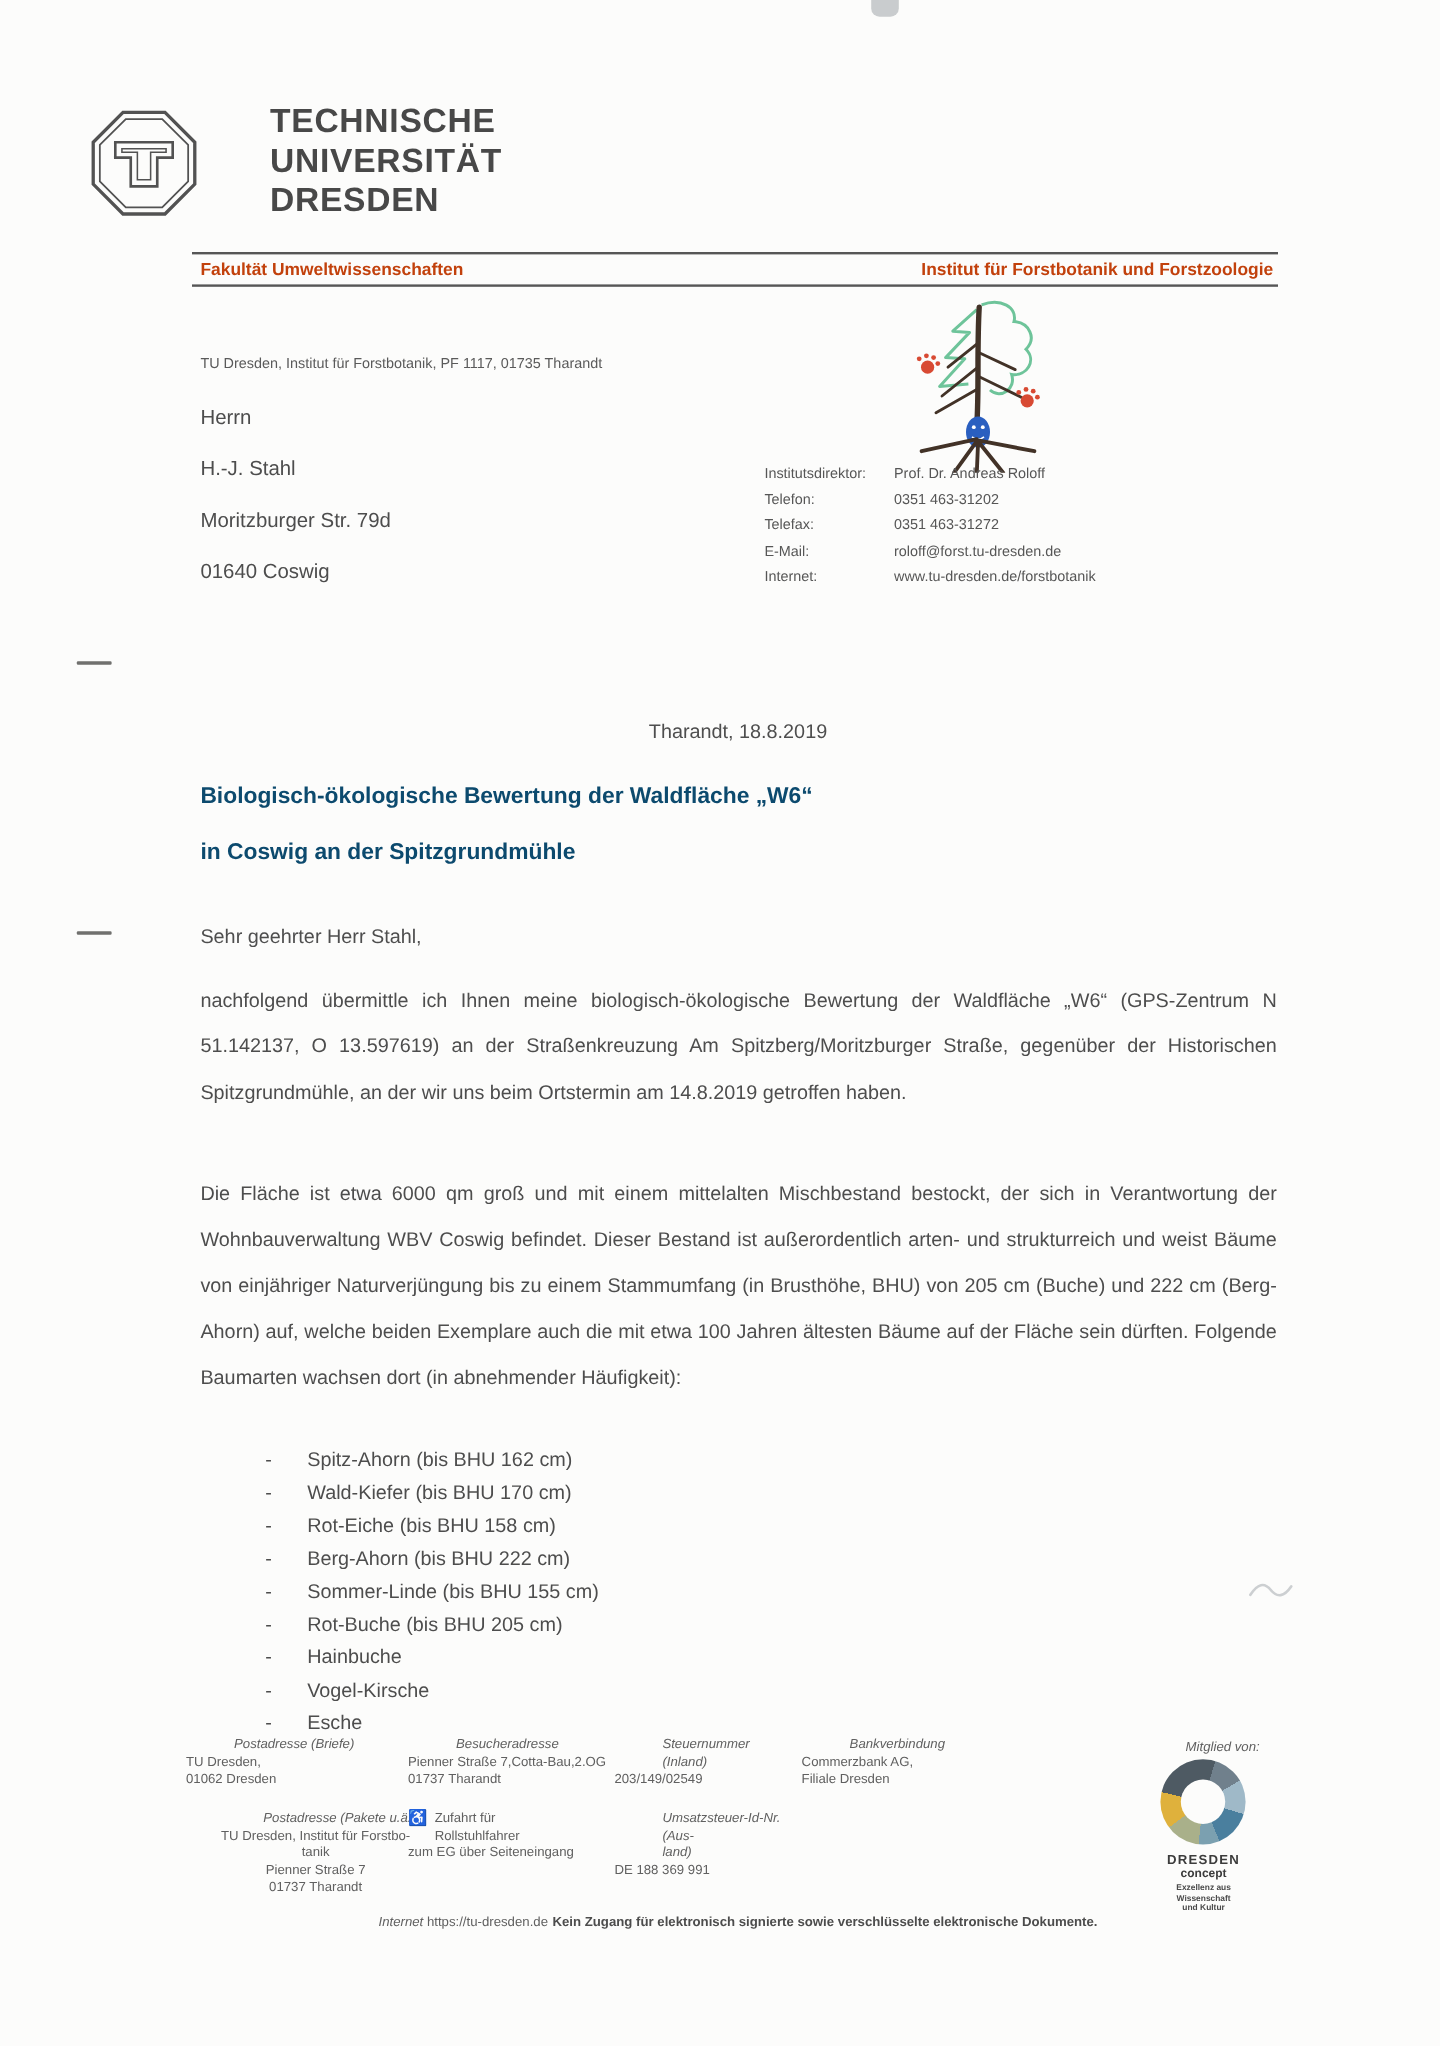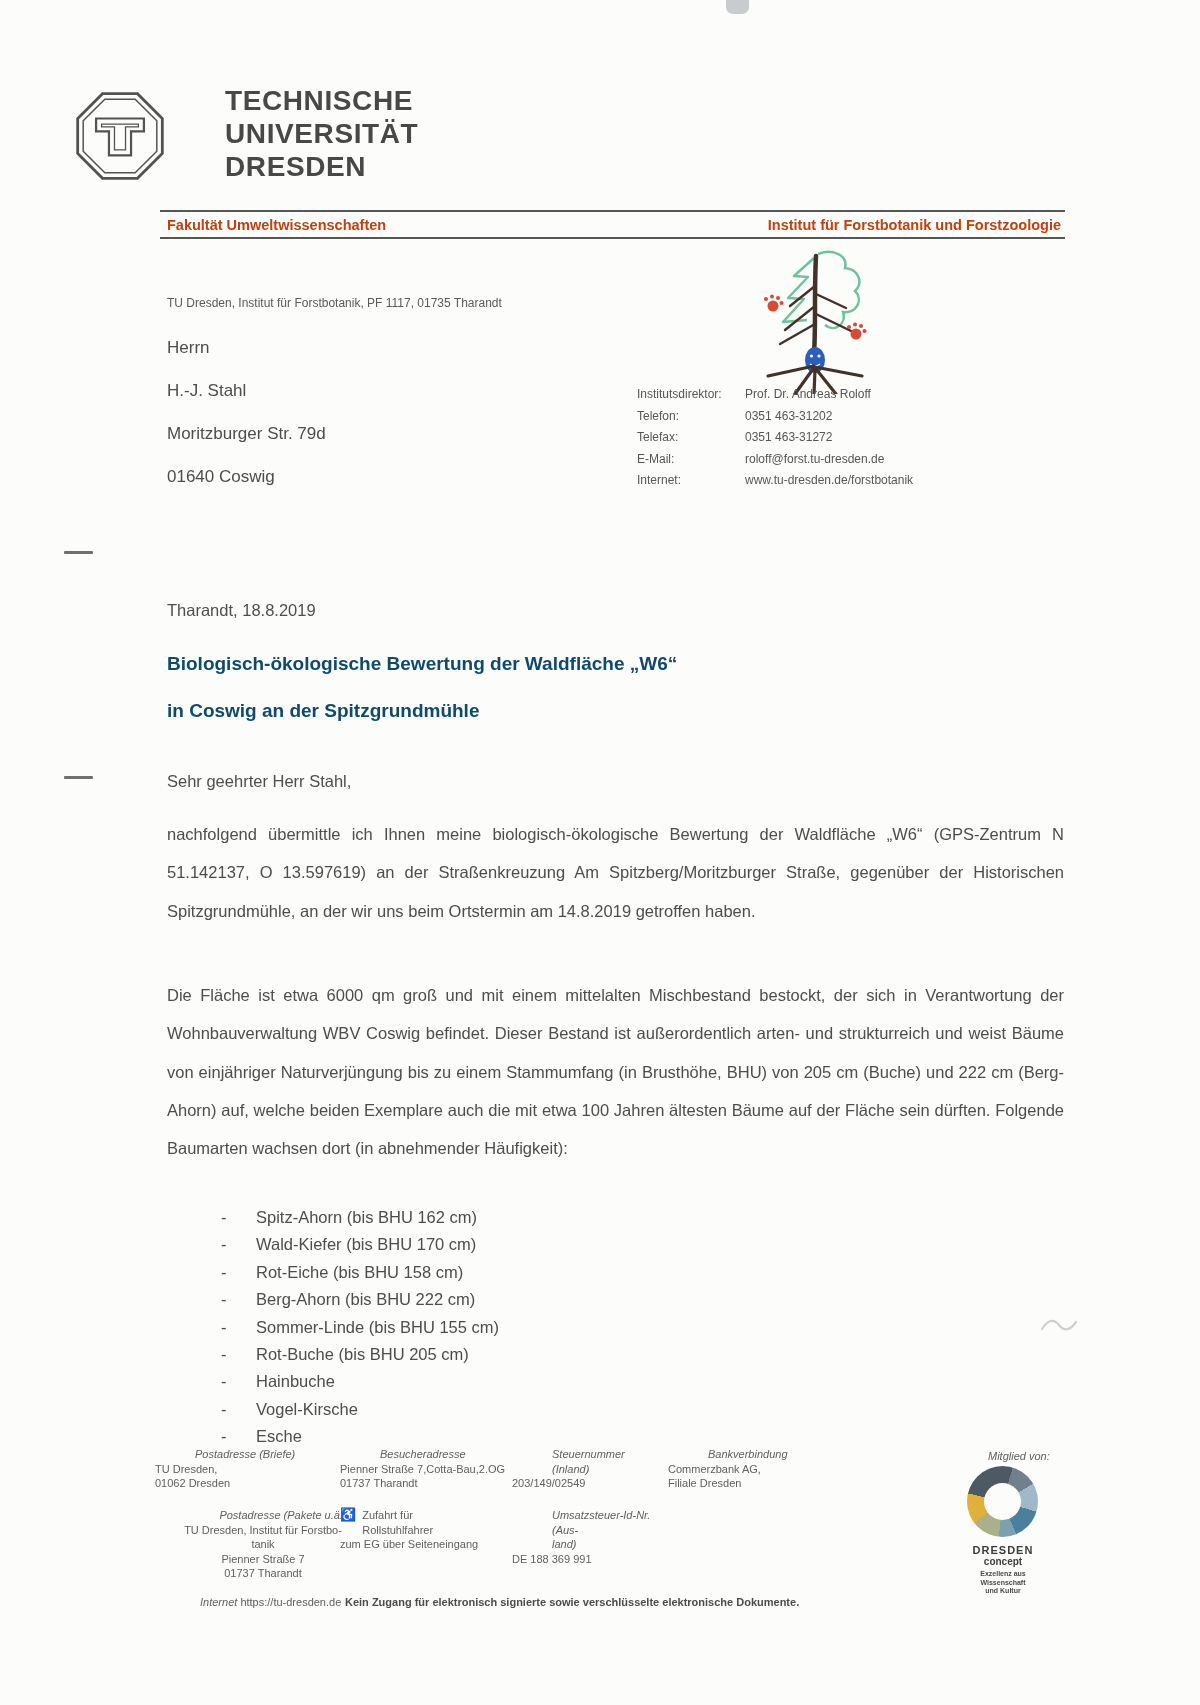--- a/index.html
+++ b/index.html
@@ -32,21 +32,21 @@
   .contact { position:absolute; left:637px; top:387px; font-size:12px; color:#565656; }
   .contact-row { display:flex; height:21.5px; }
   .contact-label { width:108px; }
   
   .fold-mark { position:absolute; left:64px; width:29px; height:3px; background:#70706e; border-radius:1px; }
   .fm1 { top:551px; } .fm2 { top:776px; }
   .top-smudge { position:absolute; left:726px; top:0; width:23px; height:14px;
     background:#b8bcbf; border-radius:0 0 7px 7px; opacity:.75; }
   .squiggle { position:absolute; left:1040px; top:1313px; opacity:.55; }
   
-  .date-line { position:absolute; left:167px; top:601px; width:896px; text-align:left; font-size:16.5px; }
+  .date-line { position:absolute; left:167px; top:601px; width:896px; text-align:center; font-size:16.5px; }
   .subject { position:absolute; left:167px; top:640px; font-size:19px; font-weight:bold; color:#0c4a6e; }
   .subject > div { line-height:47px; }
   .salutation { position:absolute; left:167px; top:772px; font-size:16.5px; }
   .para { position:absolute; left:167px; width:897px; font-size:16.5px;
     line-height:38.3px; text-align:justify; color:#4d4d4d; }
   .p1 { top:815px; }
   .p2 { top:976px; }
   .tree-list { position:absolute; left:221px; top:1204px; font-size:16.5px; color:#4d4d4d; }
   .tree-item { display:flex; line-height:27.4px; }
   .tree-dash { width:35px; }
@@ -56,21 +56,21 @@
   .fc1a { left:155px; top:1447px; width:175px; }
   .fc2a { left:340px; top:1447px; width:168px; }
   .fc3a { left:512px; top:1447px; width:150px; }
   .fc4a { left:668px; top:1447px; width:215px; }
   .fc1b { left:172px; top:1508px; width:182px;text-align:center; }
   .fc2b { left:340px; top:1508px; width:170px; }
   .fc3b { left:512px; top:1508px; width:150px; }
   .fc4b { left:668px; top:1508px; width:215px; }
   .access-top { display:flex; gap:6px; }
   .wheelchair { font-size:13px; color:#6a6a6a; line-height:14px; }
-  .foot-bottom { left:160px; top:1595px; width:910px; display:flex; }
+  .foot-bottom { left:140px; top:1595px; width:910px; display:flex;justify-content:center; }
   .foot-internet { width:185px; }
   .foot-note { font-weight:bold; color:#4c4c4c; }
   .member-label { position:absolute; left:988px; top:1450px; font-size:11px; font-style:italic; color:#606060; }
   .dc-ring { position:absolute; left:967px; top:1466px; width:71px; height:71px; border-radius:50%;
     background:conic-gradient(from -30deg,
       #4e5a63 0 13%, #70808c 13% 25%, #9fb9c8 25% 38%, #4a7f9e 38% 52%,
       #7ba0b0 52% 60%, #a9b08a 60% 73%, #dfb13c 73% 87%, #4e5a63 87% 100%); }
   .dc-hole { position:absolute; left:17px; top:17px; width:37px; height:37px; border-radius:50%; background:#fcfcfb; }
   .dc-text { position:absolute; left:955px; top:1544px; width:96px; text-align:center; color:#3c3c3c; }
   .dc-name1 { font-size:11px; font-weight:bold; letter-spacing:1px; line-height:12px; }

